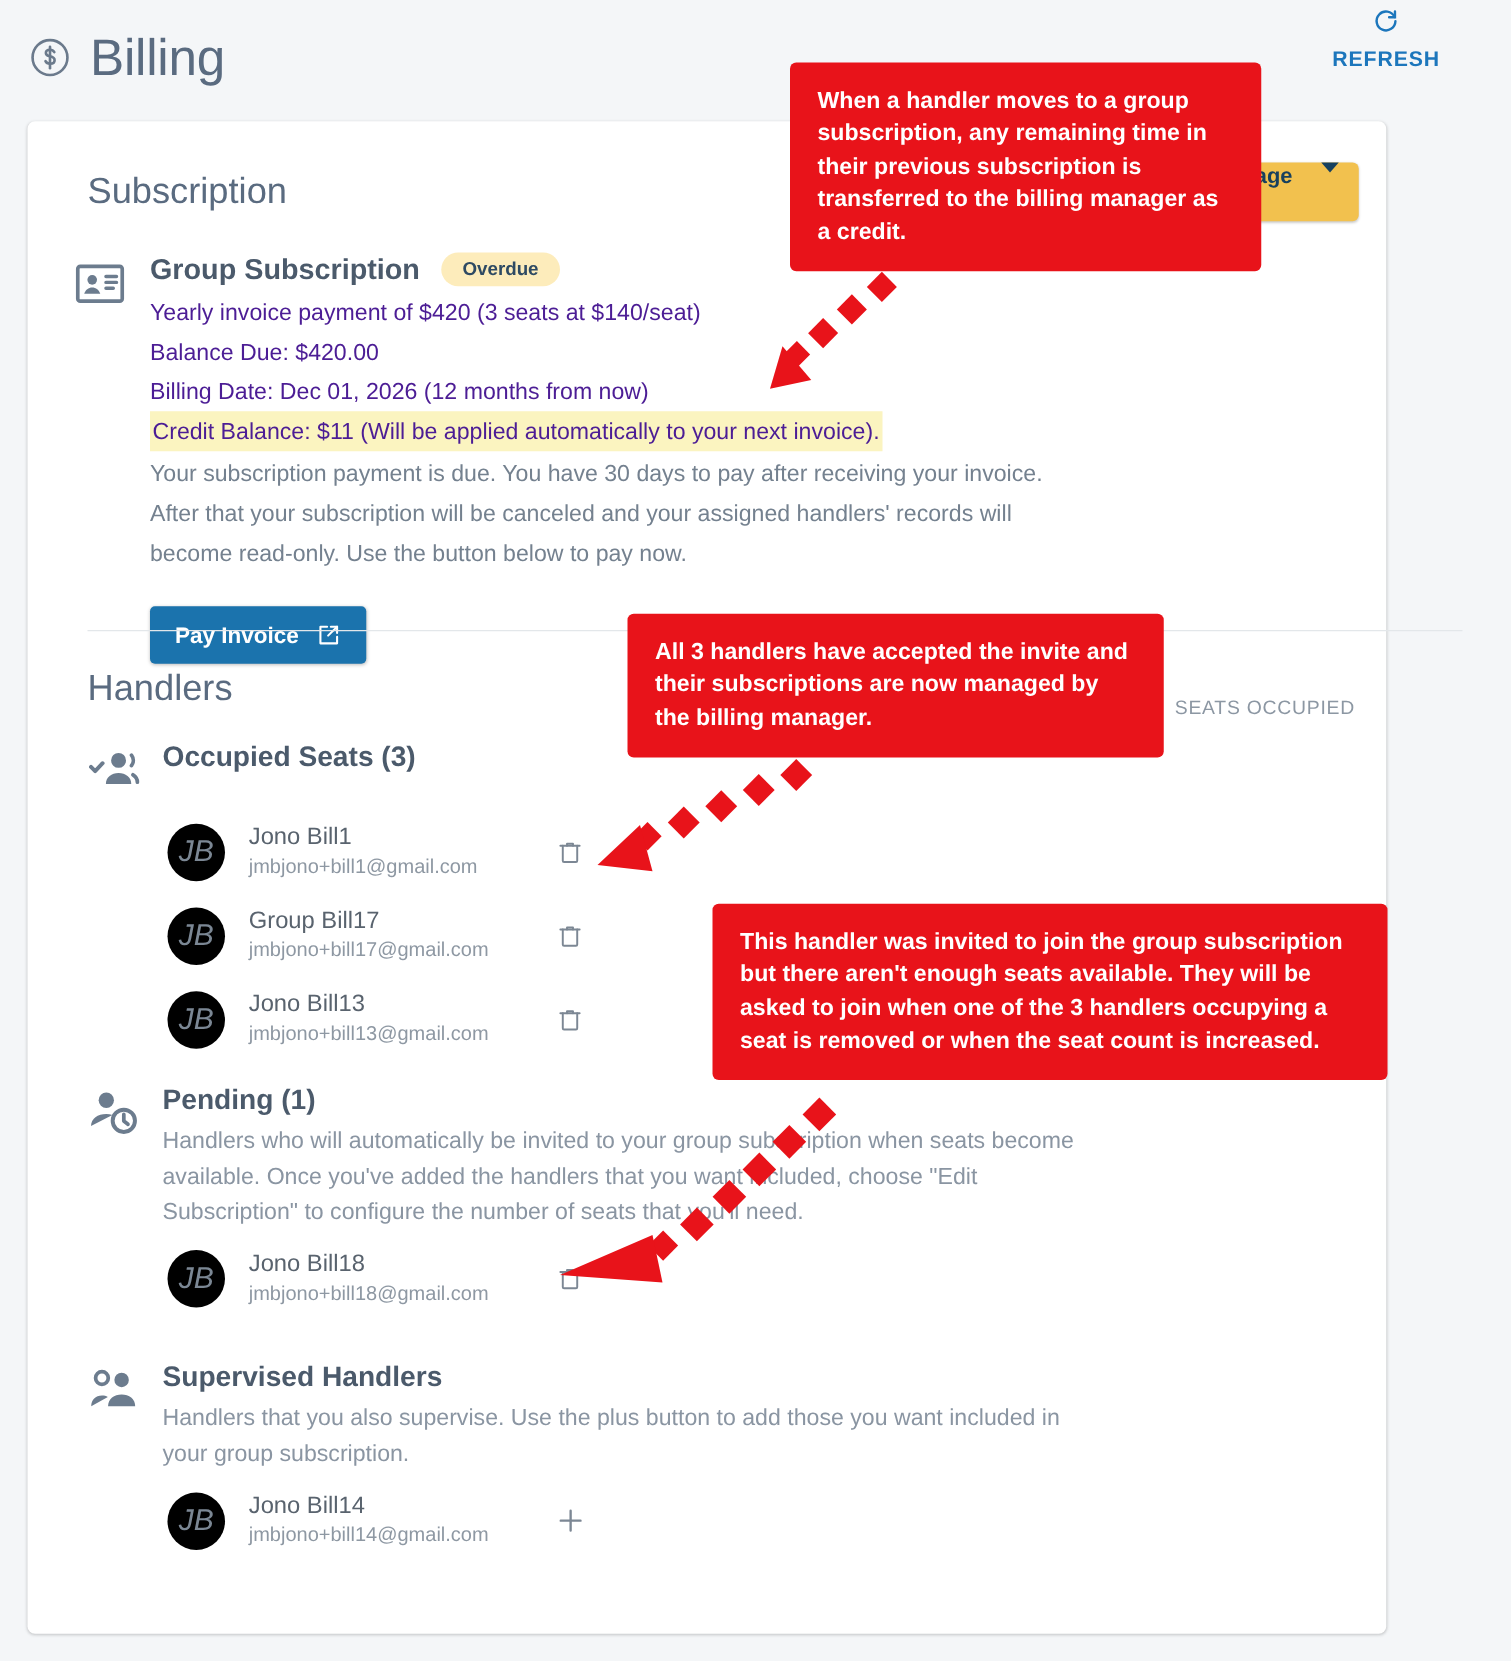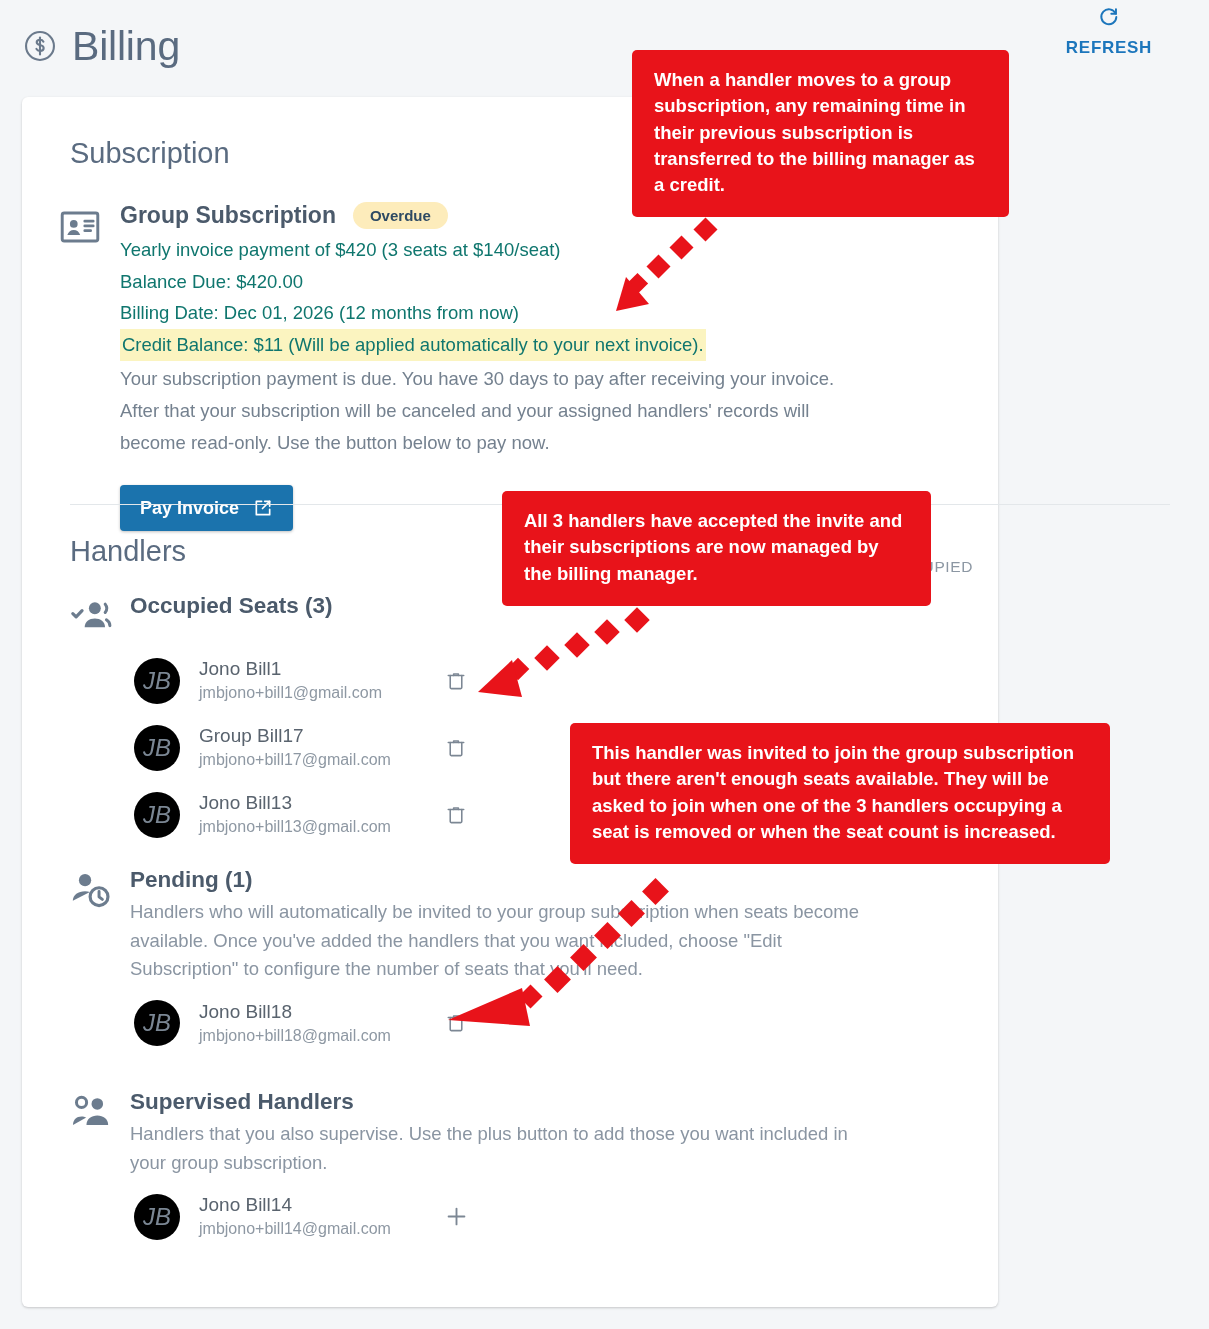--- a/index.html
+++ b/index.html
@@ -52,21 +52,21 @@
     font-family: "Liberation Sans", sans-serif;
     flex-direction: column;
   }
   .refresh-icon { width: 22px; height: 22px; display: block; }
 
   
   .card {
     position: absolute;
     left: 22px;
     top: 97px;
-    width: 976px;
+    width: 1087px;
     height: 1210px;
     background: #ffffff;
     border-radius: 6px;
     box-shadow: 0 1px 3px rgba(0,0,0,0.12), 0 1px 2px rgba(0,0,0,0.08);
   }
 
   .section-heading {
     font-size: 29px;
     font-weight: 400;
     color: #5a6b80;
@@ -133,21 +133,21 @@
     background: #fdecbb;
     color: #2e4a63;
     font-size: 15px;
     font-weight: 700;
     padding: 6px 17px;
     border-radius: 14px;
     line-height: 1;
   }
   .sub-line {
     font-size: 18.5px;
-    color: #0f766e;
+    color: #4c1d95;
     line-height: 1.72;
   }
   .sub-line.highlight {
     background: #fbf4c0;
     display: inline-block;
     padding: 0 2px;
   }
   .sub-para {
     font-size: 18.5px;
     color: #74818f;

